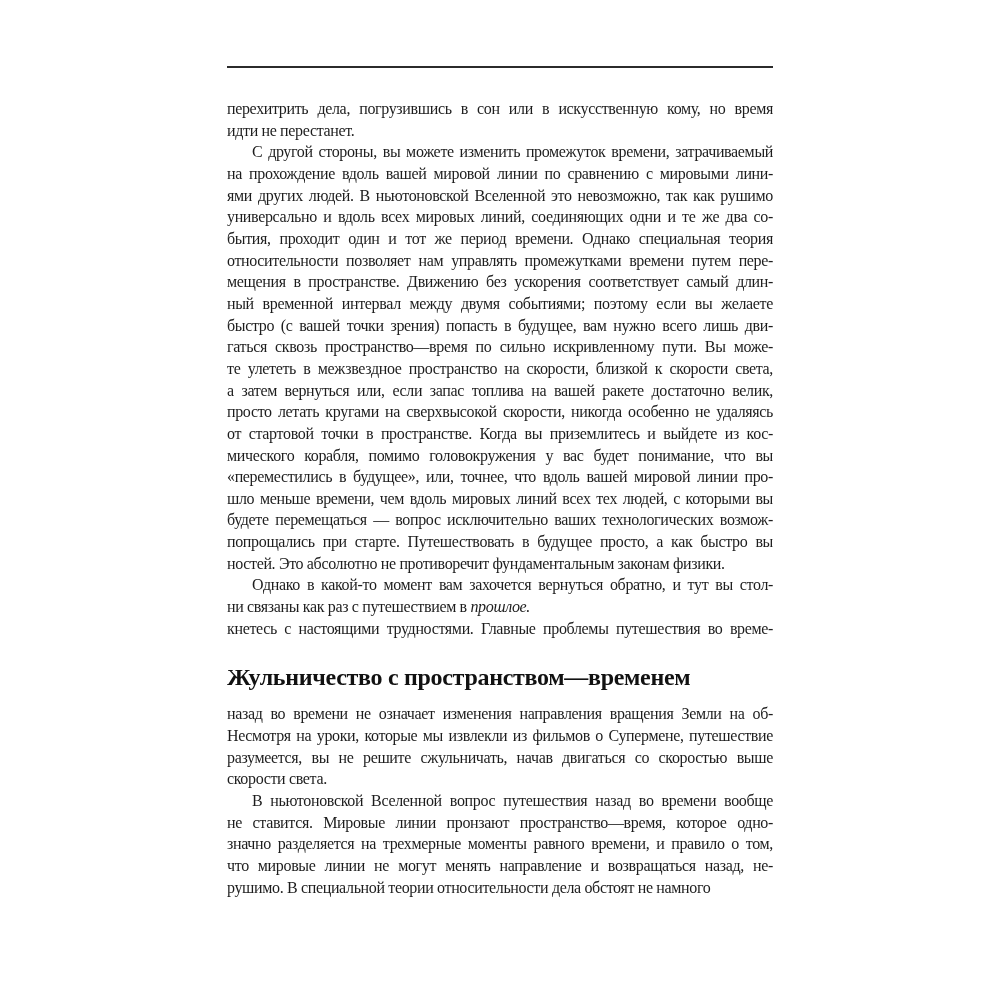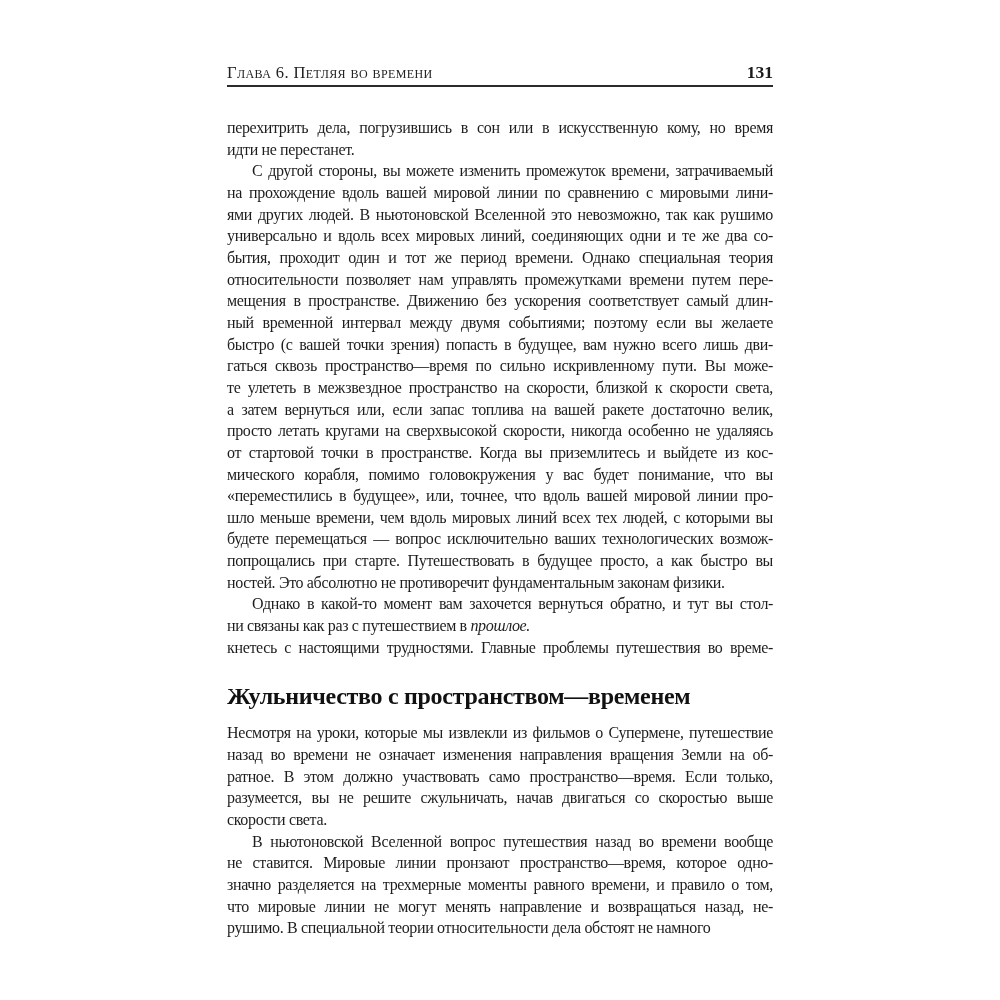--- a/index.html
+++ b/index.html
@@ -76,24 +76,20 @@
     color: #111111;
     white-space: nowrap;
   }
   i { font-style: italic; }
 </style>
 </head>
 <body>
 
 <div class="sheet">
   <div class="page-col">
-    <div class="running-head">
-      <span class="rh-title">Глава 6. Петляя во времени</span>
-      <span class="rh-num">131</span>
-    </div>
     <div class="head-rule"></div>
     <div class="body-text" id="body-text">
         <div class="para">
           <div class="tl">перехитрить дела, погрузившись в сон или в искусственную кому, но время</div>
           <div class="tl last">идти не перестанет.</div>
         </div>
         <div class="para">
           <div class="tl indent">С другой стороны, вы можете изменить промежуток времени, затрачиваемый</div>
           <div class="tl">на прохождение вдоль вашей мировой линии по сравнению с мировыми лини-</div>
           <div class="tl">ями других людей. В ньютоновской Вселенной это невозможно, так как рушимо</div>
@@ -115,23 +111,22 @@
           <div class="tl">попрощались при старте. Путешествовать в будущее просто, а как быстро вы</div>
           <div class="tl last">ностей. Это абсолютно не противоречит фундаментальным законам физики.</div>
         </div>
         <div class="para">
           <div class="tl indent">Однако в какой-то момент вам захочется вернуться обратно, и тут вы стол-</div>
           <div class="tl last">ни связаны как раз с путешествием в <i>прошлое.</i></div>
           <div class="tl">кнетесь с настоящими трудностями. Главные проблемы путешествия во време-</div>
         </div>
         <div class="section">Жульничество с пространством—временем</div>
         <div class="para">
+          <div class="tl">назад во времени не означает изменения направления вращения Земли на об-</div>
           <div class="tl">Несмотря на уроки, которые мы извлекли из фильмов о Супермене, путешествие</div>
-          <div class="tl">назад во времени не означает изменения направления вращения Земли на об-</div>
-          <div class="tl">ратное. В этом должно участвовать само пространство—время. Если только,</div>
           <div class="tl">разумеется, вы не решите сжульничать, начав двигаться со скоростью выше</div>
           <div class="tl last">скорости света.</div>
         </div>
         <div class="para">
           <div class="tl indent">В ньютоновской Вселенной вопрос путешествия назад во времени вообще</div>
           <div class="tl">не ставится. Мировые линии пронзают пространство—время, которое одно-</div>
           <div class="tl">значно разделяется на трехмерные моменты равного времени, и правило о том,</div>
           <div class="tl">что мировые линии не могут менять направление и возвращаться назад, не-</div>
           <div class="tl last">рушимо. В специальной теории относительности дела обстоят не намного</div>
         </div>

